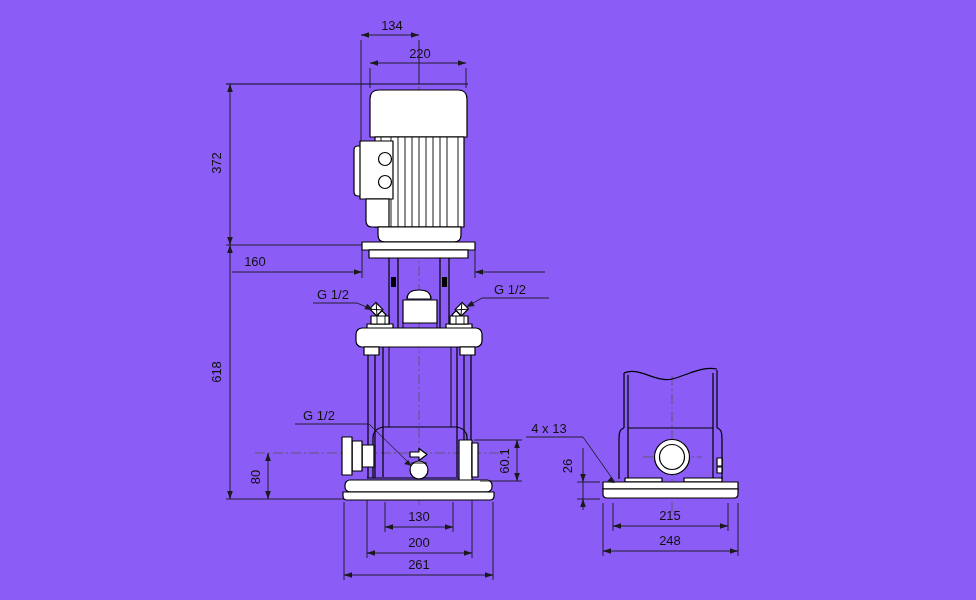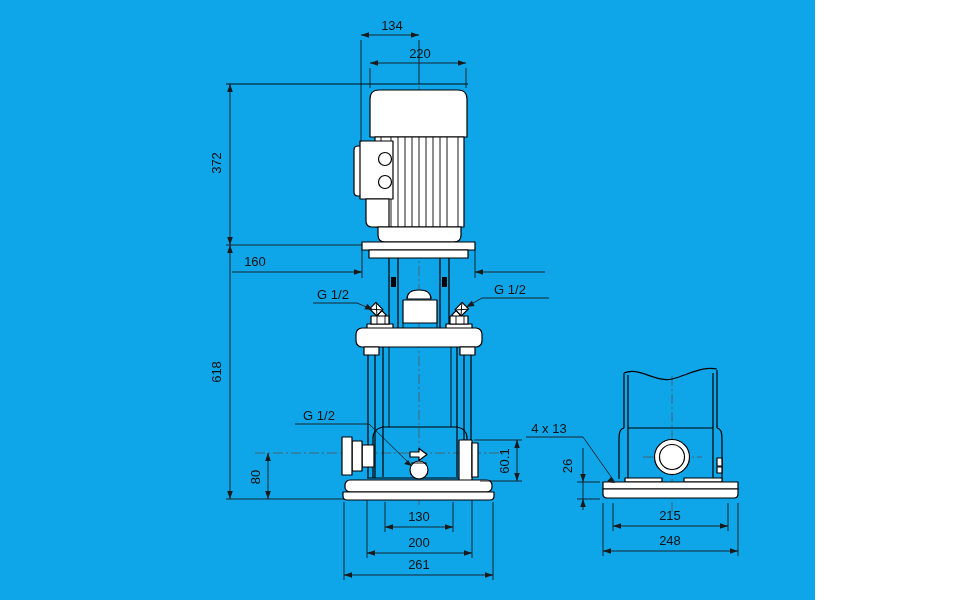--- a/index.html
+++ b/index.html
@@ -1,16 +1,16 @@
 <!DOCTYPE html>
 <html><head>
 <meta charset="utf-8">
 <style>
   html,body{margin:0;padding:0;background:#fff;}
-  .stage{position:relative;width:815px;height:600px;background:#0ea5e9;overflow:hidden;
+  .stage{position:relative;width:976px;height:600px;background:#8b5cf6;overflow:hidden;
          font-family:"Liberation Sans", sans-serif;}
   svg{display:block;}
   .ol{stroke:#000;stroke-width:1.2;fill:none;stroke-linejoin:round;}
   .olw{stroke:#000;stroke-width:1.2;fill:#fff;stroke-linejoin:round;}
   .thin{stroke:#000;stroke-width:0.9;fill:none;}
   .dl{stroke:#1a1a1a;stroke-width:0.9;fill:none;}
   .ah{fill:#1a1a1a;stroke:none;}
   .blk{fill:#000;stroke:none;}
   .cl{stroke:#555;stroke-width:0.8;fill:none;stroke-dasharray:10 3 2 3;}
   text.dim{font:13px "Liberation Sans", sans-serif;fill:#111;}

